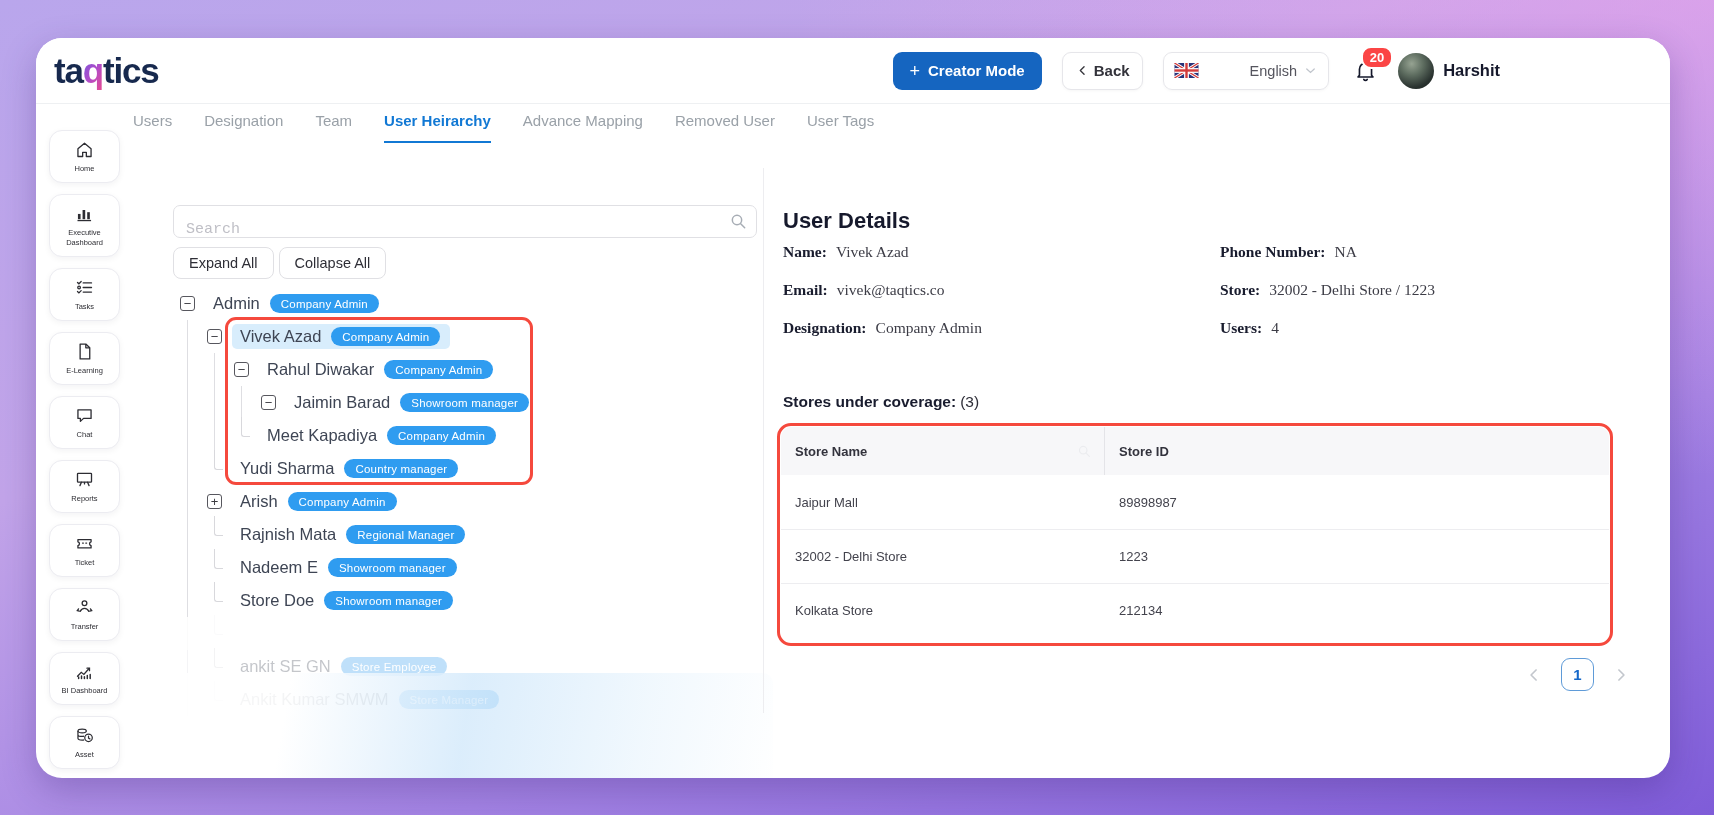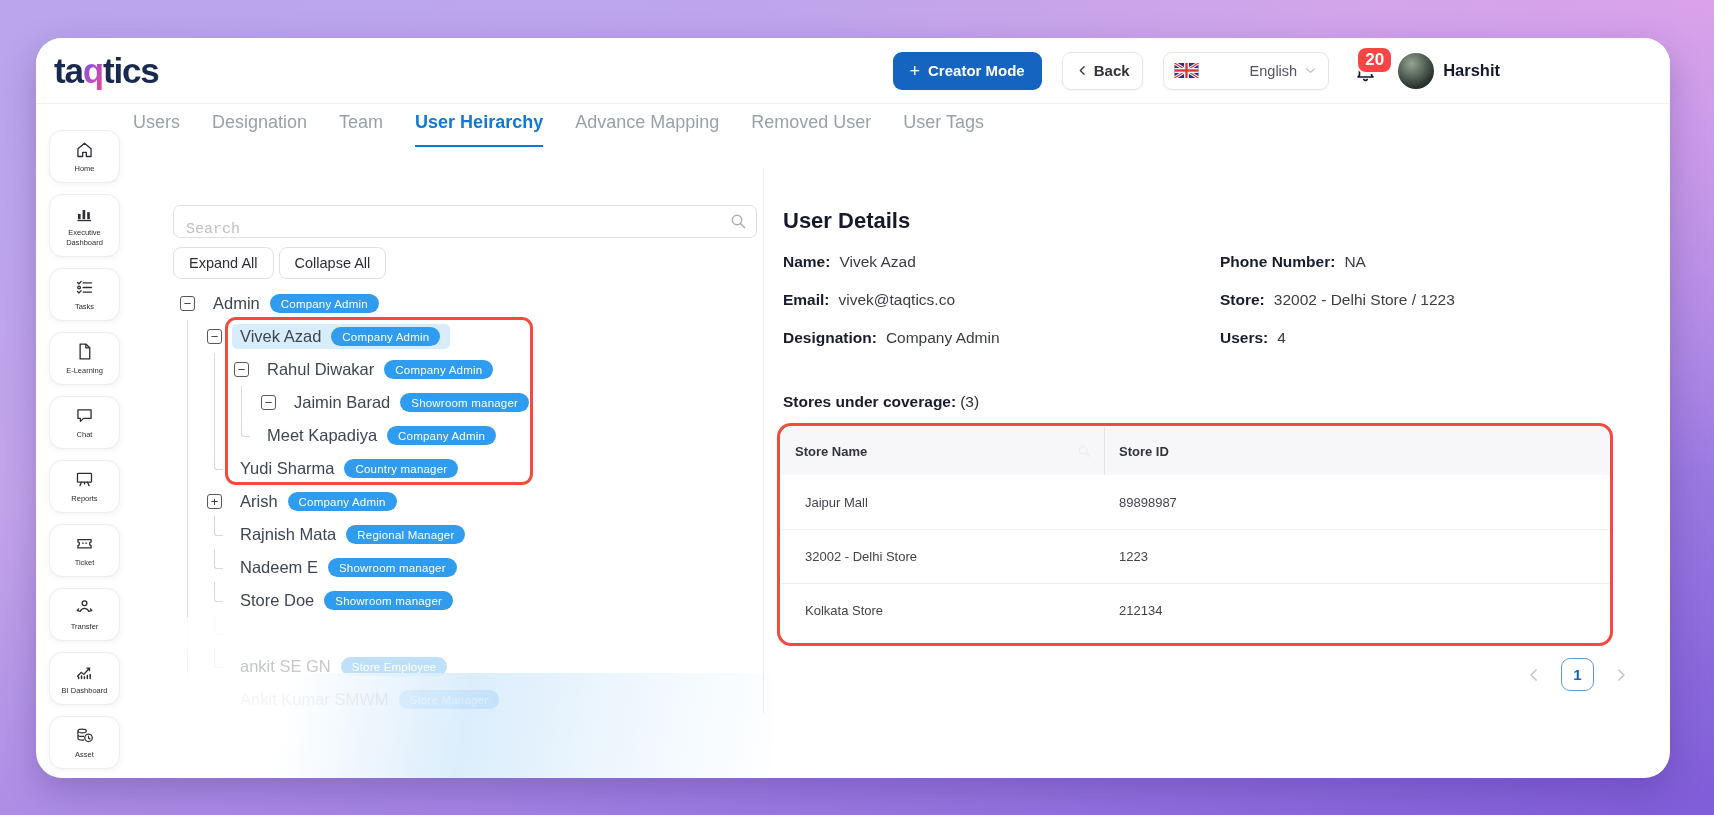--- a/index.html
+++ b/index.html
@@ -31,30 +31,30 @@
     font-weight:600;cursor:pointer;box-shadow:0 1px 3px rgba(0,0,0,.04);}
   .btn-ghost svg{width:15px;height:15px;}
   .lang{display:flex;align-items:center;height:38px;padding:0 10px;border:1px solid #e6e6ea;
     border-radius:9px;cursor:pointer;box-shadow:0 1px 3px rgba(0,0,0,.04);}
   .lang .flag{width:25px;height:15px;display:inline-flex;margin-right:7px;}
   .lang .flag svg{width:100%;height:100%;}
   .lang-label{font-size:14.5px;color:#55555e;padding-left:44px;}
   .lang .chev{width:15px;height:15px;margin-left:6px;display:inline-flex;}
   .bell-wrap{position:relative;cursor:pointer;margin-left:4px;}
   .bell-wrap svg{width:25px;height:25px;display:block;}
-  .bell-badge{position:absolute;top:-12px;right:-15px;background:#fb4545;color:#fff;font-size:17px;
+  .bell-badge{position:absolute;top:-12px;right:-15px;background:#fb4545;color:#fff;font-size:13px;
     font-weight:700;padding:2px 7px;border-radius:10px;border:2px solid #fff;}
   .user{display:flex;align-items:center;gap:9px;cursor:pointer;}
   .avatar{width:36px;height:36px;border-radius:50%;flex:none;
     background:radial-gradient(circle at 38% 30%, #96a392 0%, #5d6c5f 35%, #2a3330 70%, #161c19 100%);}
   .uname{font-size:16.5px;font-weight:700;color:#15182b;}
 
   
   .tabs{position:absolute;left:97px;top:74px;display:flex;gap:32px;}
-  .tab{font-size:18px;color:#9aa1a8;padding-bottom:12px;cursor:pointer;text-align:right;}
+  .tab{font-size:15px;color:#9aa1a8;padding-bottom:12px;cursor:pointer;text-align:right;}
   .tab.active{color:var(--tab-blue);font-weight:700;border-bottom:2.5px solid var(--tab-blue);}
 
   
   .sidebar{position:absolute;left:13px;top:92px;width:71px;display:flex;flex-direction:column;gap:11px;}
   .side-card{background:#fff;border:1px solid #ececf1;border-radius:13px;min-height:53px;
     display:flex;flex-direction:column;align-items:center;justify-content:center;gap:4px;
     padding:8px 3px;cursor:pointer;box-shadow:0 2px 6px rgba(20,20,40,.05);}
   .side-icon{width:21px;height:21px;display:flex;}
   .side-icon svg{width:100%;height:100%;}
   .side-label{font-size:7.5px;color:#2e2e34;text-align:center;line-height:1.3;}
@@ -94,39 +94,39 @@
 
   
   .annotation-box{position:absolute;border:3px solid var(--annot-red);pointer-events:none;}
   .tree-annotation{left:189px;top:279px;width:308px;height:168px;border-radius:11px;}
   .table-annotation{left:741px;top:385px;width:836px;height:223px;border-radius:14px;border-width:3.5px;}
 
   
   .details-title{position:absolute;left:747px;top:170px;font-size:22px;font-weight:700;color:#16192c;}
   .fields{position:absolute;left:747px;top:205px;width:860px;display:grid;
     grid-template-columns:437px 1fr;}
-  .field{height:38px;display:flex;align-items:center;font-size:15.5px;}
+  .field{height:38px;display:flex;font-size:15.5px;font-family:Liberation Serif, serif;}
   .f-label{font-weight:700;color:#191c2e;margin-right:9px;white-space:nowrap;}
   .f-value{color:#3c3c46;}
   .stores-label{position:absolute;left:747px;top:355px;font-size:15.5px;color:#191c2e;}
   .stores-label b{font-weight:700;}
   .stores-label span{font-weight:400;color:#2c2c36;margin-left:4px;}
   .stores-table{position:absolute;left:745px;top:389px;width:828px;height:215px;background:#fff;
     border-radius:10px;overflow:hidden;}
   .t-head{height:48px;background:#f7f7f9;display:flex;align-items:center;font-size:13px;
     font-weight:700;color:#33333d;}
   .t-c1{width:324px;padding-left:14px;position:relative;height:100%;display:flex;align-items:center;
     border-right:1px solid #e4e4e8;}
   .t-c2{padding-left:14px;}
   .col-search{position:absolute;right:12px;width:16px;height:16px;opacity:.14;cursor:pointer;}
   .col-search svg{width:100%;height:100%;}
   .t-row{height:54px;display:flex;align-items:center;border-top:1px solid #ededf0;font-size:13px;
     color:#43434d;}
   .t-row:first-child{border-top:none;}
-  .t-cell1{width:324px;padding-left:24px;}
+  .t-cell1{width:324px;padding-left:14px;}
   .t-cell2{padding-left:14px;}
 
   .pagination{position:absolute;left:1488px;top:620px;display:flex;align-items:center;gap:17px;}
   .pg-chev{width:20px;height:20px;display:inline-flex;cursor:pointer;}
   .pg-chev svg{width:100%;height:100%;}
   .pg-page{width:33px;height:33px;border:1.4px solid #5f9bd8;border-radius:9px;color:#1568c9;
     font-size:15px;font-weight:600;display:flex;align-items:center;justify-content:center;
     cursor:pointer;background:#fff;}
 </style>
 </head>

